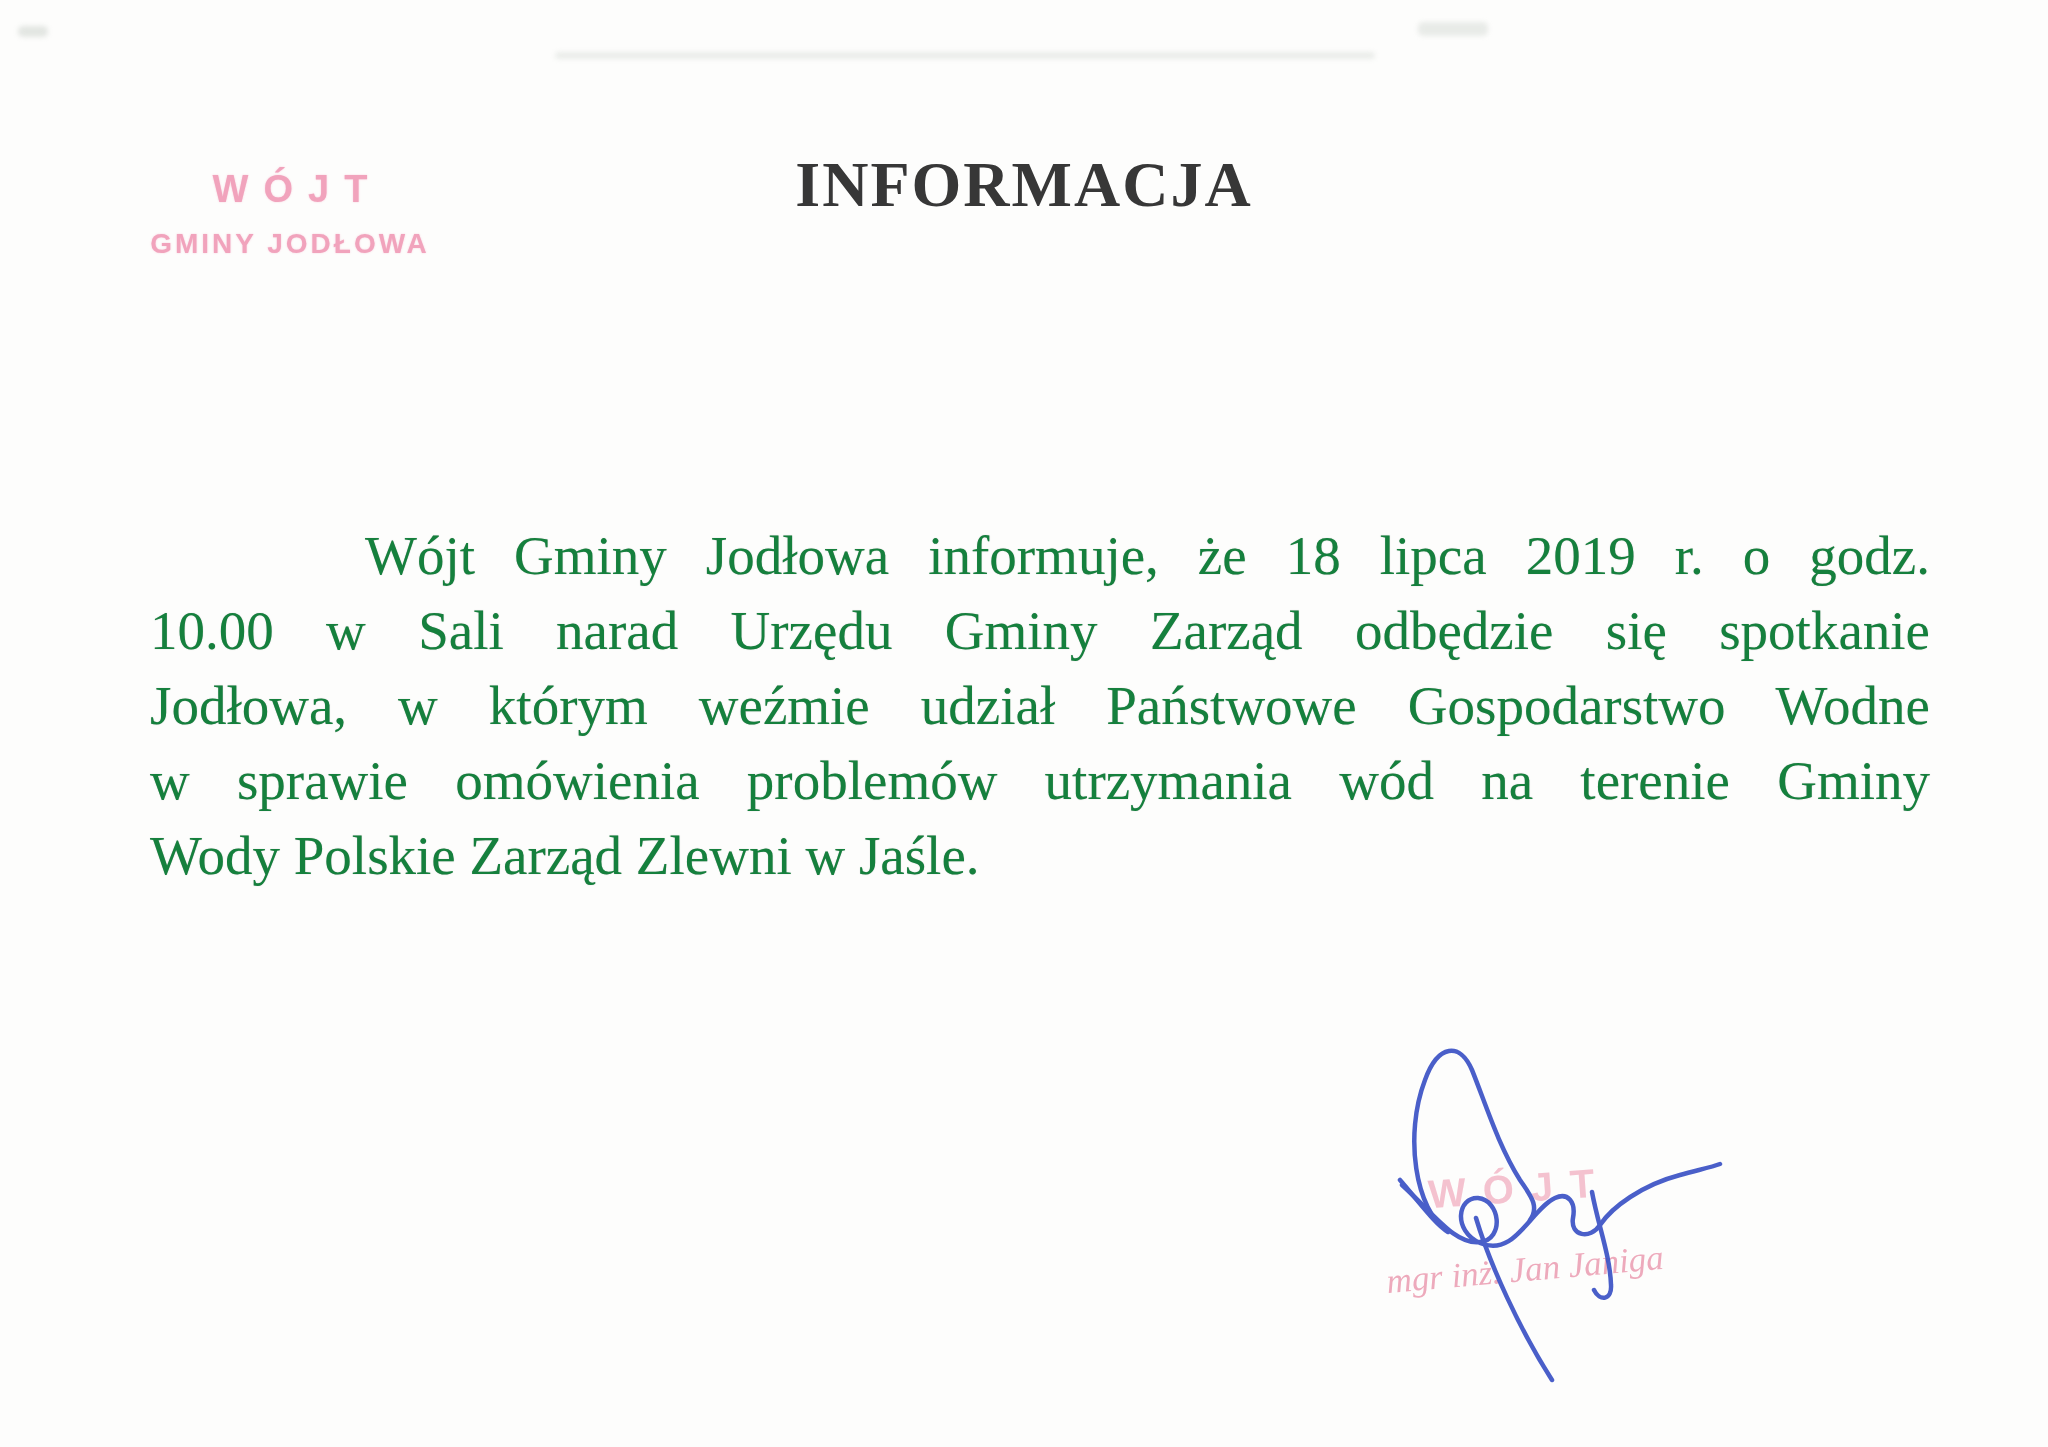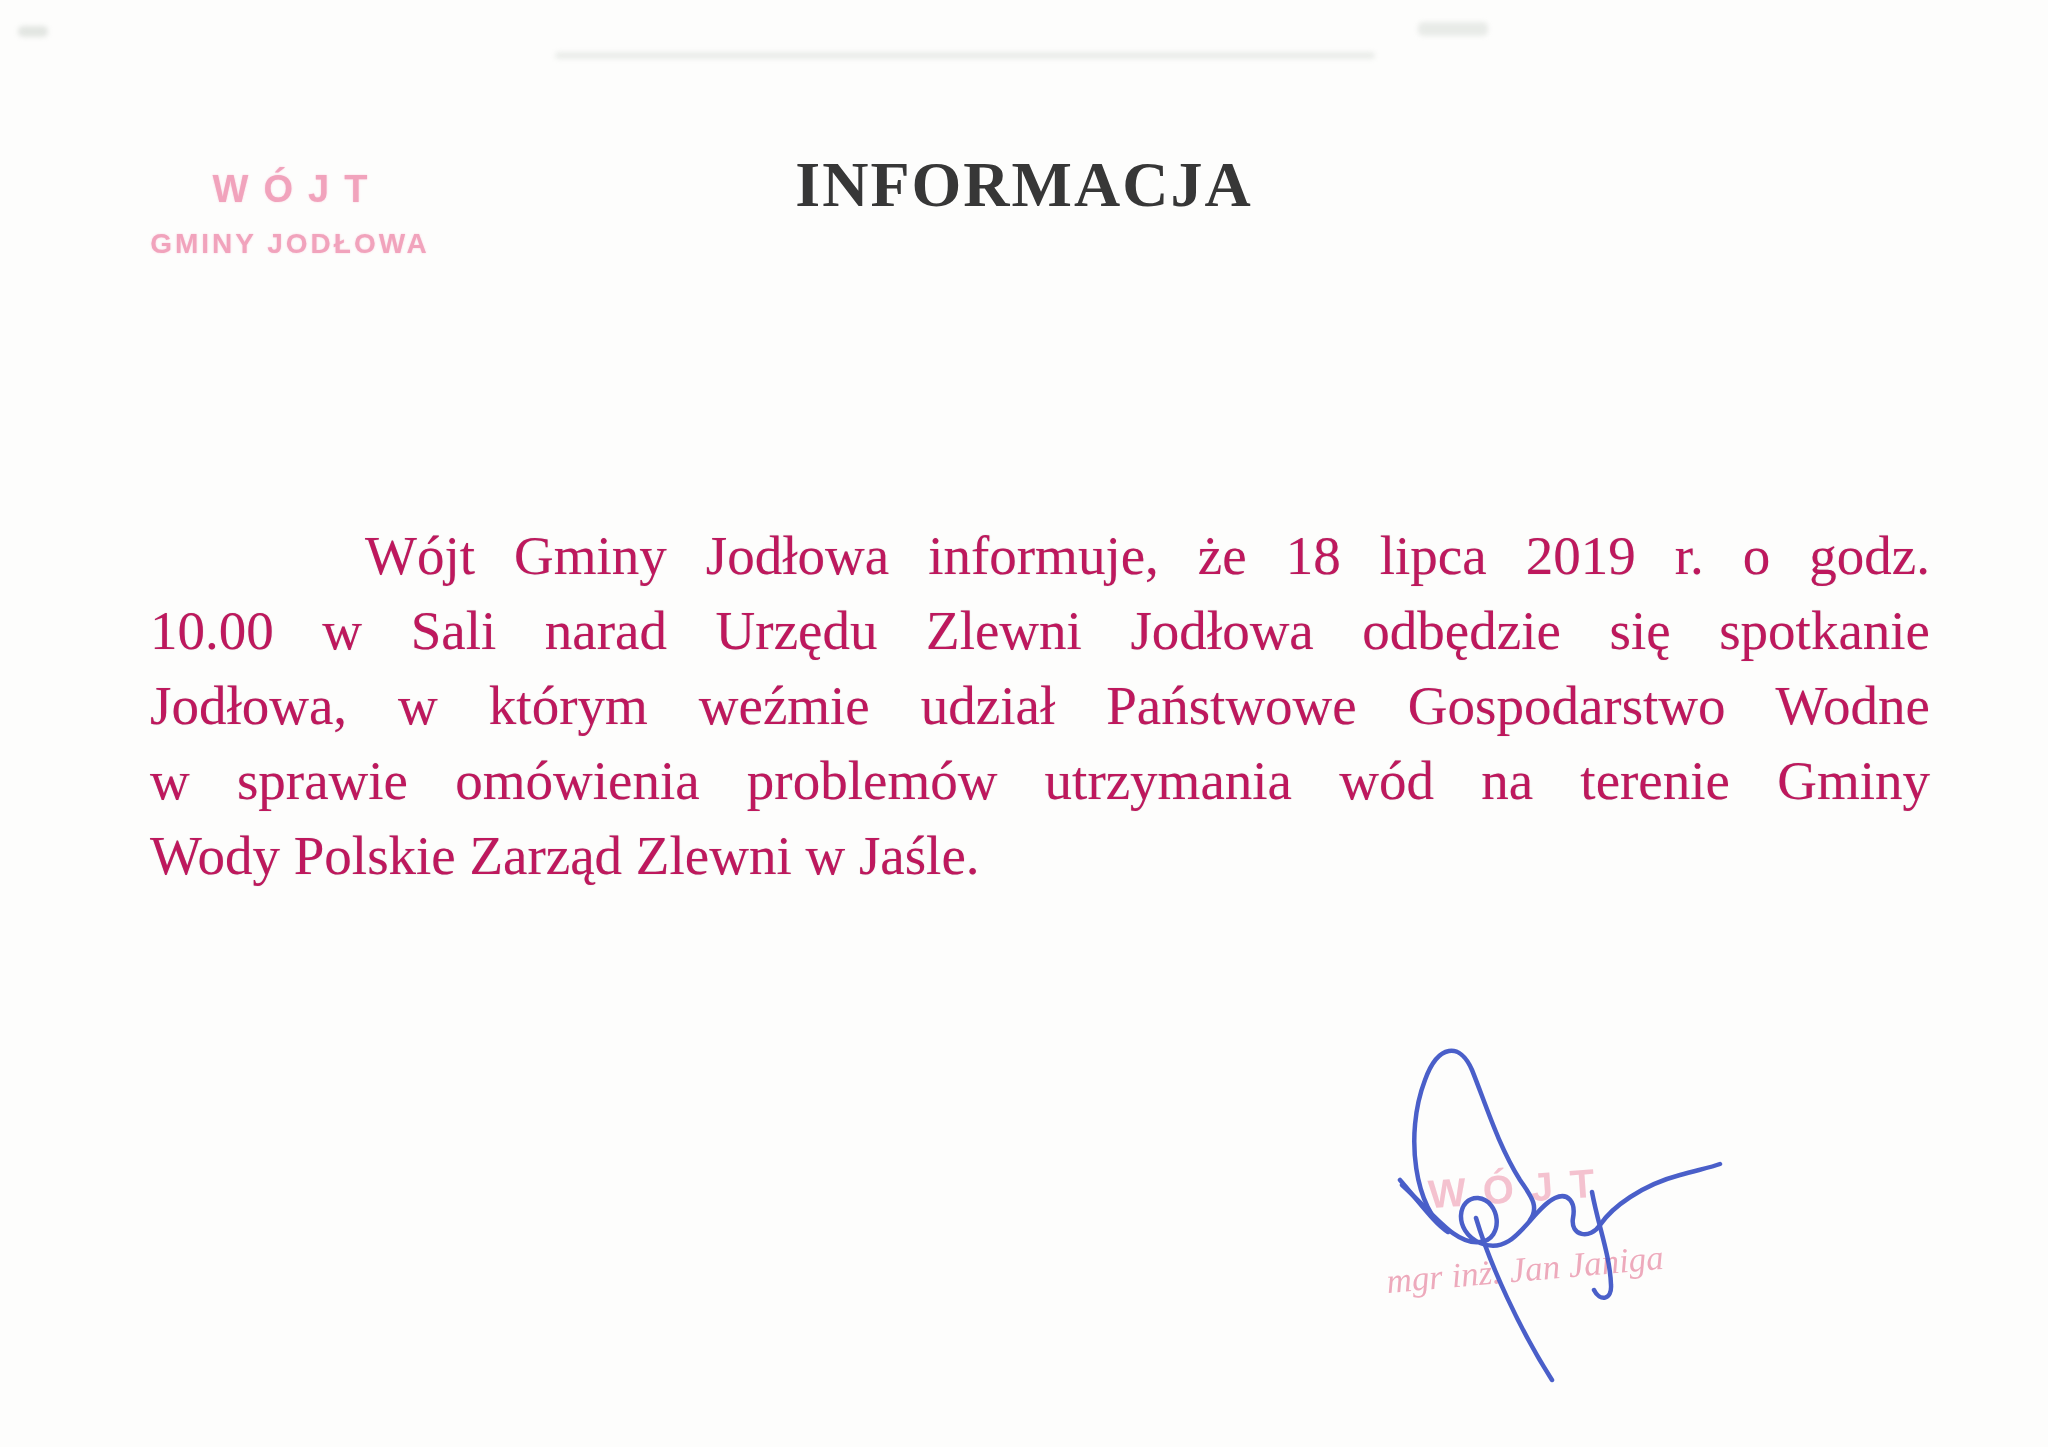--- a/index.html
+++ b/index.html
@@ -51,21 +51,21 @@
     letter-spacing:2px;
     color:#373737;
   }
 
   
   .body {
     position:absolute;
     left:150px;
     width:1780px;
     font-size:55px;
-    color:#be185d;
+    color:#15803d;
     text-shadow:0 0 1px rgba(62,62,62,.35);
   }
   .body .line {
     height:75px;
     line-height:75px;
     text-align:justify;
     text-align-last:justify;
   }
   .body .line.indent { padding-left:215px; }
   .body .line.last   { text-align-last:left; }
@@ -119,21 +119,21 @@
 
   <div class="stamp-top">
     <div class="l1">WÓJT</div>
     <div class="l2">GMINY JODŁOWA</div>
   </div>
 
   <h1 class="title">INFORMACJA</h1>
 
   <div class="body para1">
     <div class="line indent">Wójt Gminy Jodłowa informuje, że 18 lipca 2019 r. o godz.</div>
-    <div class="line">10.00 w Sali narad Urzędu Zlewni Jodłowa odbędzie się spotkanie</div>
+    <div class="line">10.00 w Sali narad Urzędu Gminy Zarząd odbędzie się spotkanie</div>
     <div class="line">Jodłowa, w którym weźmie udział Państwowe Gospodarstwo Wodne</div>
     <div class="line">w sprawie omówienia problemów utrzymania wód na terenie Gminy</div>
     <div class="line last">Wody Polskie Zarząd Zlewni w Jaśle.</div>
   </div>
 
 
   <div class="sig-stamp-role">WÓJT</div>
   <div class="sig-stamp-name">mgr inż. Jan Janiga</div>
 
   <svg class="sig-ink" viewBox="0 0 480 410" fill="none" stroke="#3b52c5" stroke-width="4.5" stroke-linecap="round" stroke-linejoin="round" opacity="0.92">

